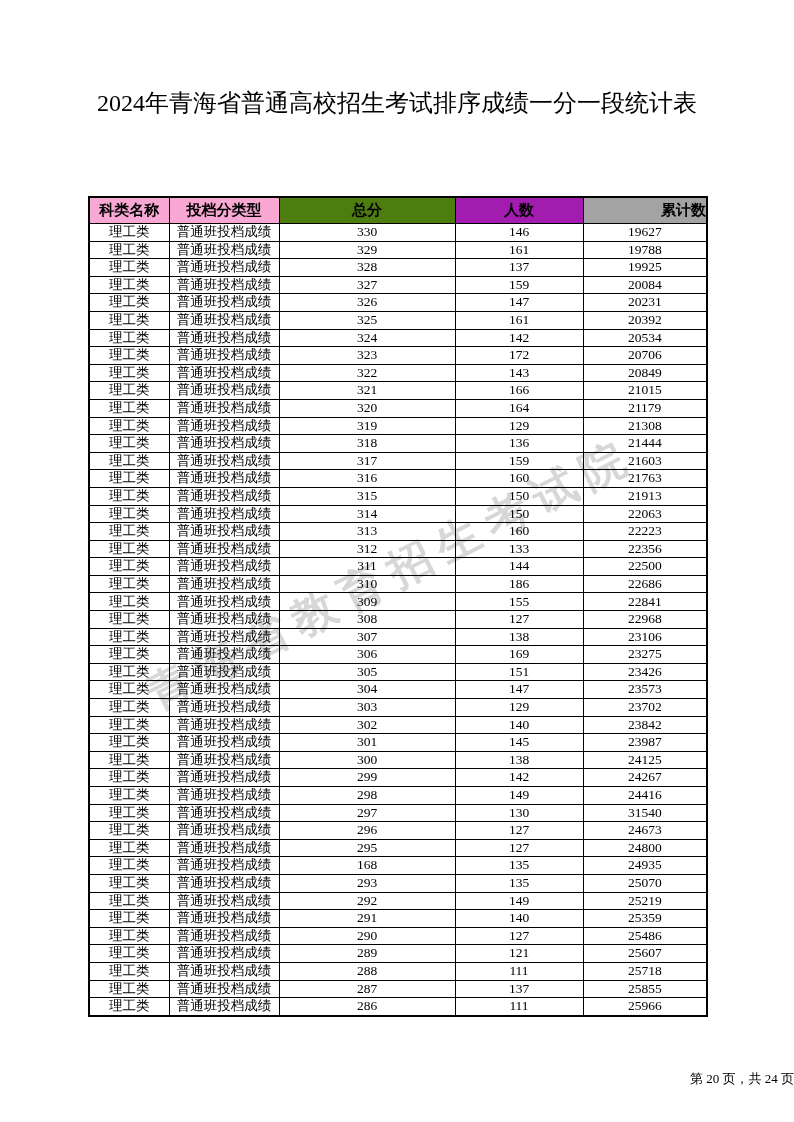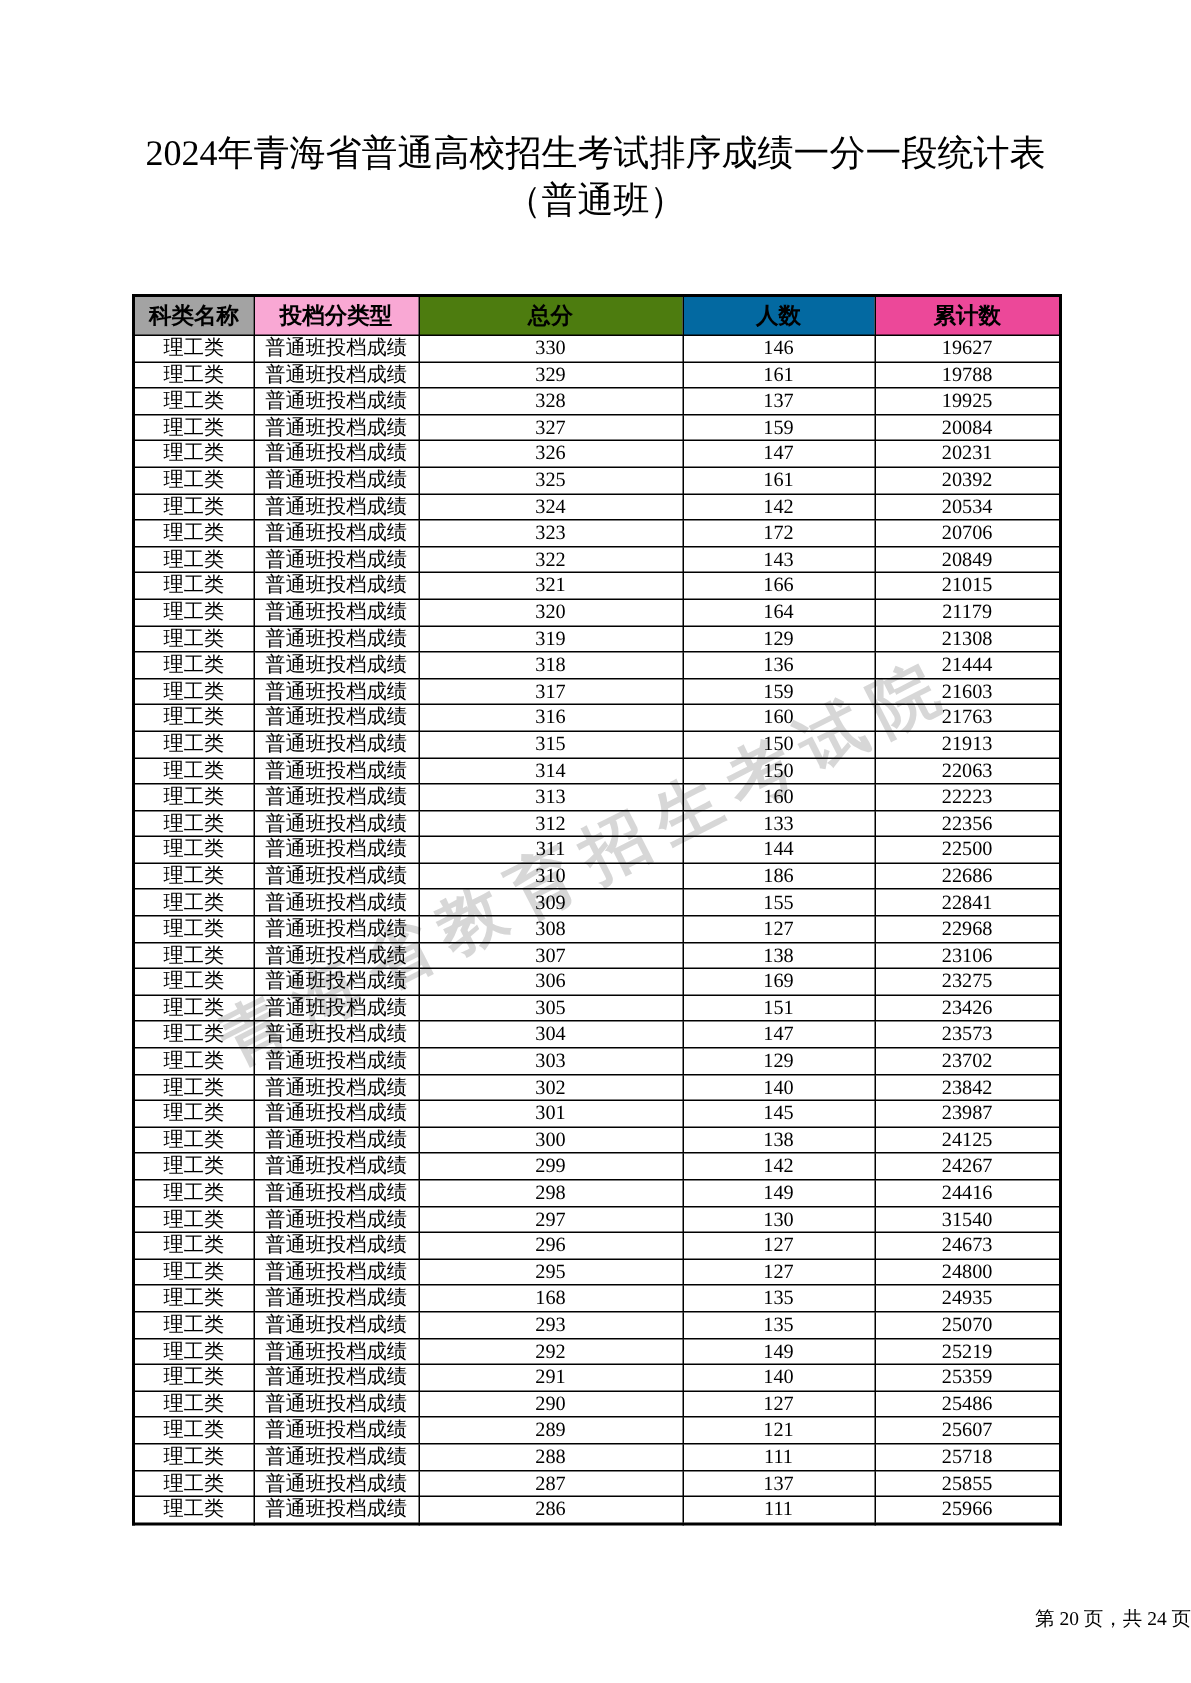--- a/index.html
+++ b/index.html
@@ -98,39 +98,38 @@
 </style>
 </head>
 <body>
 
 <div class="page">
 
   <div class="watermark">青海省教育招生考试院</div>
 
   <div class="title-block">
     <div>2024年青海省普通高校招生考试排序成绩一分一段统计表</div>
-    <div>（普通班）</div>
   </div>
 
 
   <table class="score-table">
     <colgroup>
       <col class="c1">
         <col class="c2">
         <col class="c3">
         <col class="c4">
         <col class="c5">
     </colgroup>
     <thead>
       <tr id="header-row">
-          <th style="background: #a3a3a3;">科类名称</th>
+          <th style="background: #f9a8d4;">科类名称</th>
           <th style="background: #f9a8d4;">投档分类型</th>
           <th style="background: #4d7c0f;">总分</th>
-          <th style="background: #0369a1;">人数</th>
-          <th style="background: #ec4899;">累计数</th>
+          <th style="background: #a21caf;">人数</th>
+          <th style="background: #a3a3a3; text-align: right;">累计数</th>
         </tr>
     </thead>
     <tbody id="table-body">
         <tr>
           <td>理工类</td>
           <td>普通班投档成绩</td>
           <td>330</td>
           <td>146</td>
           <td>19627</td>
         </tr>

